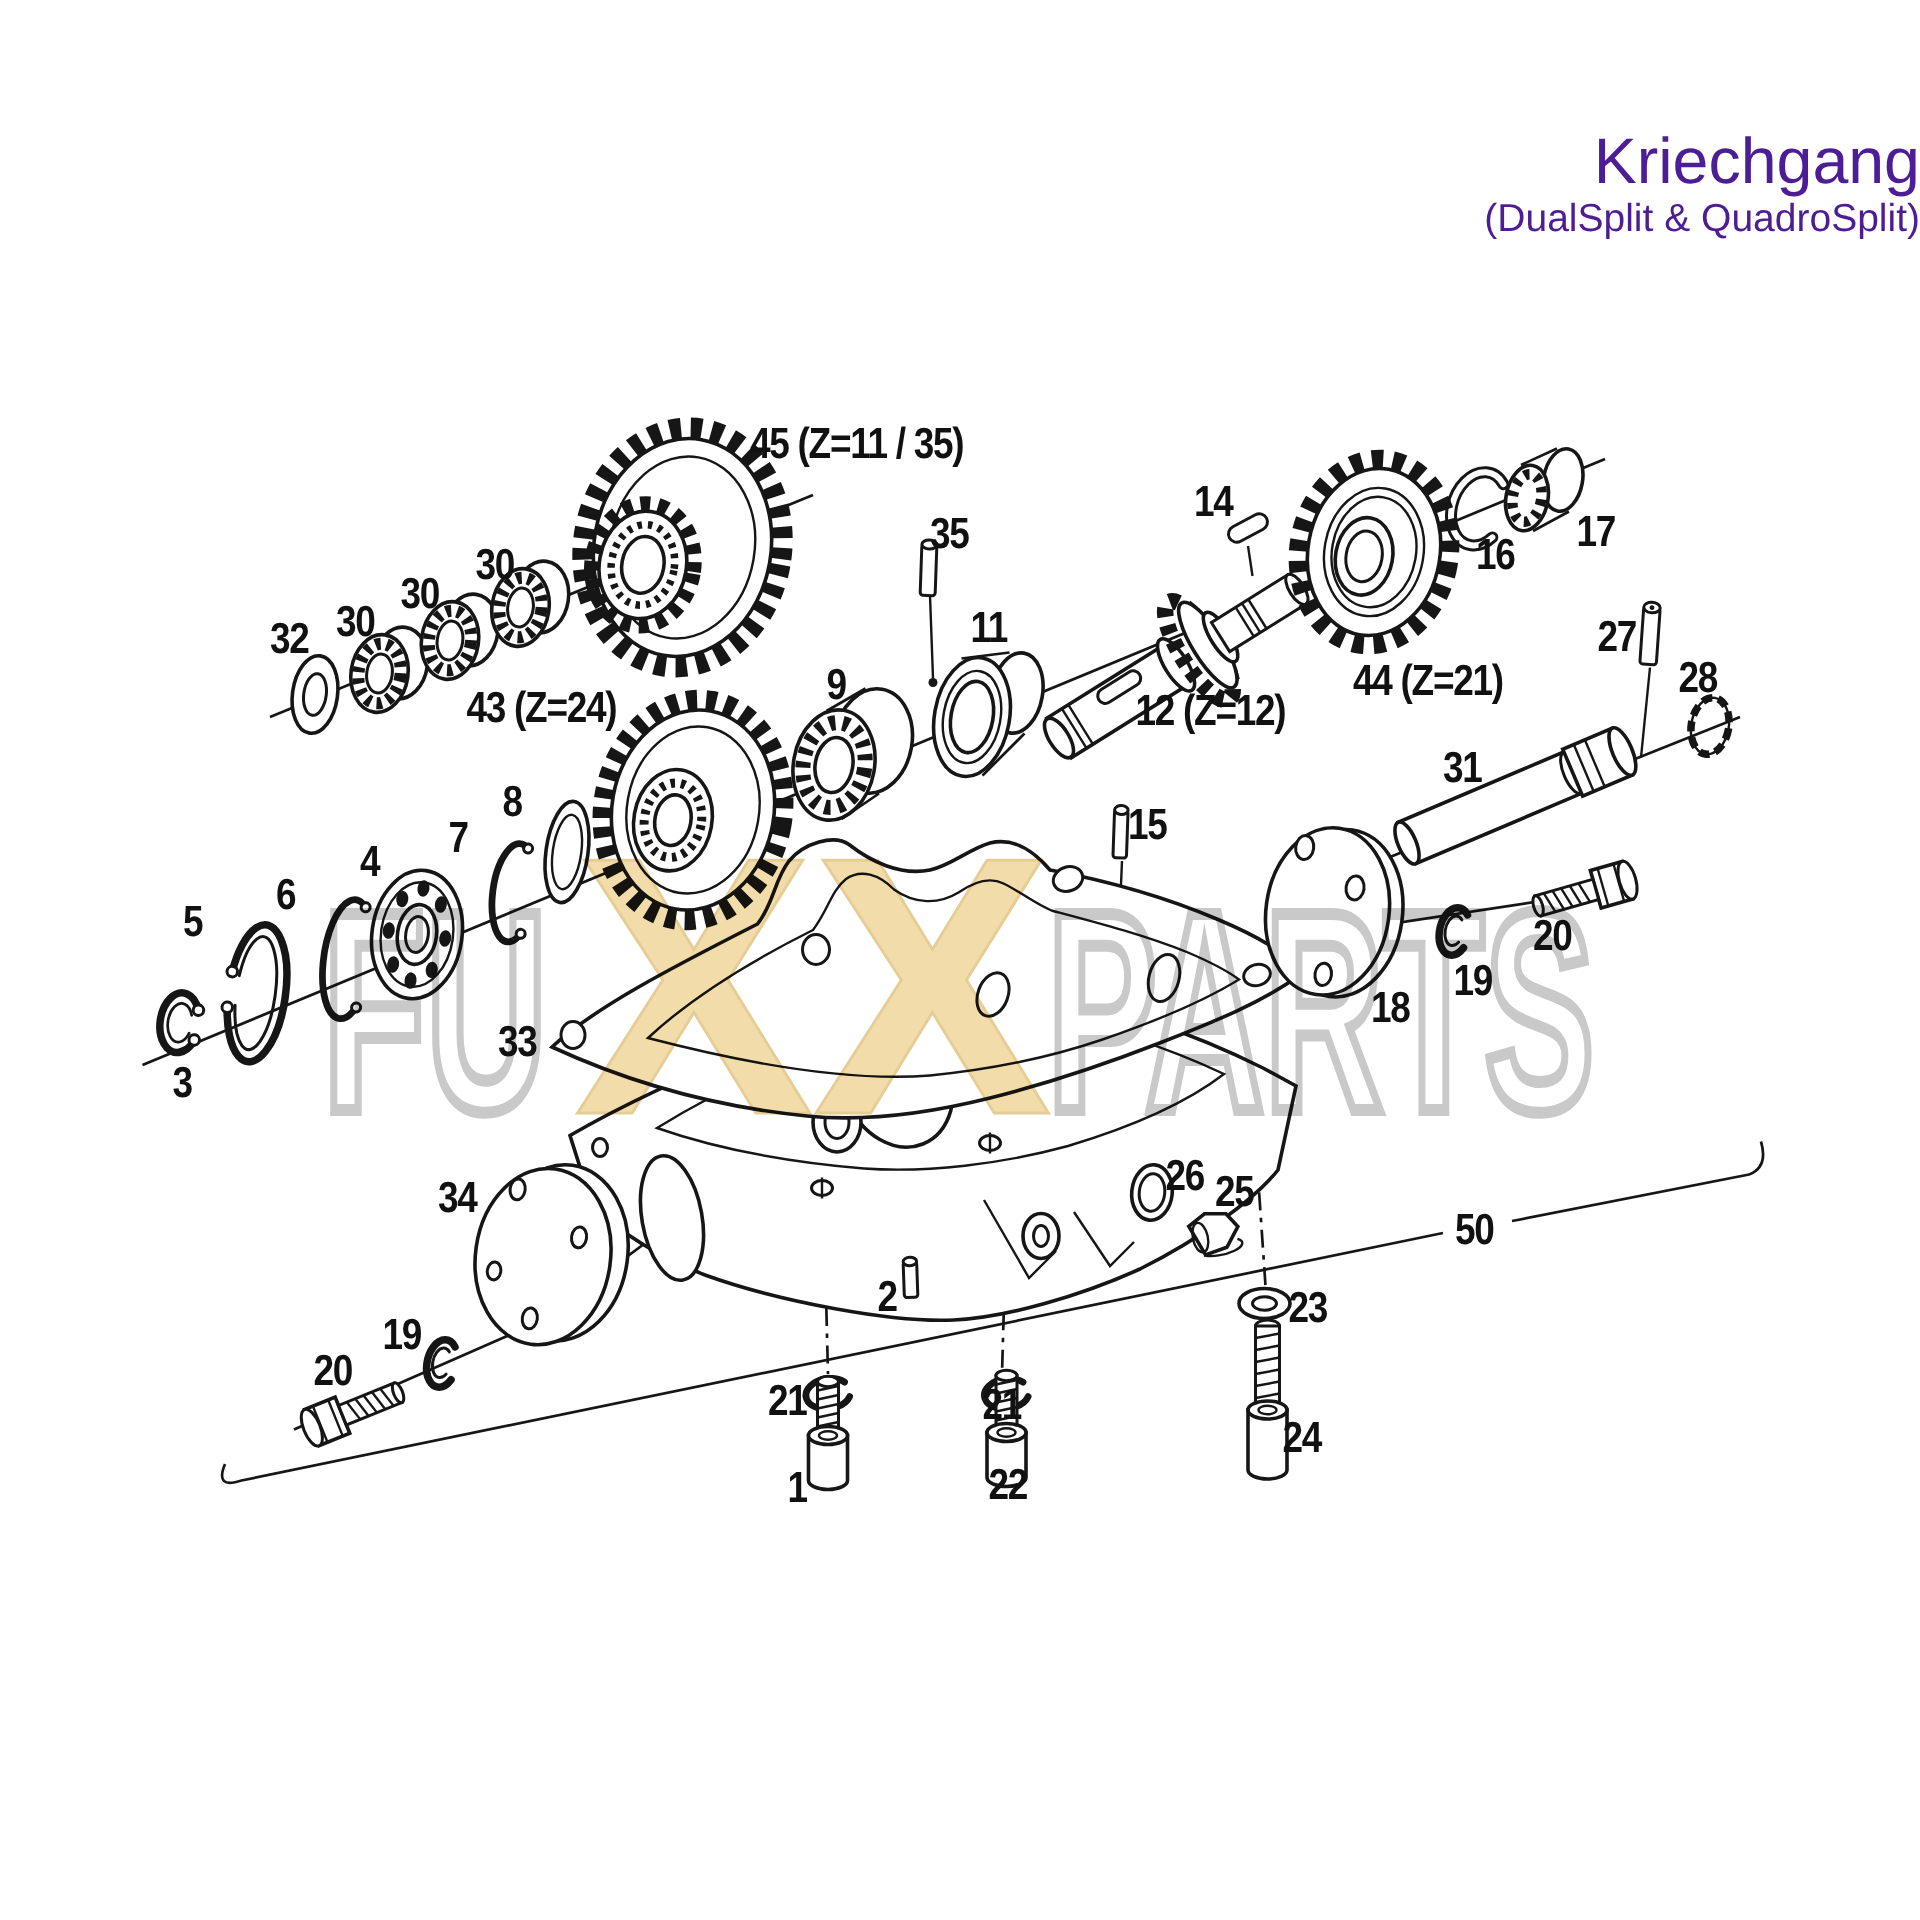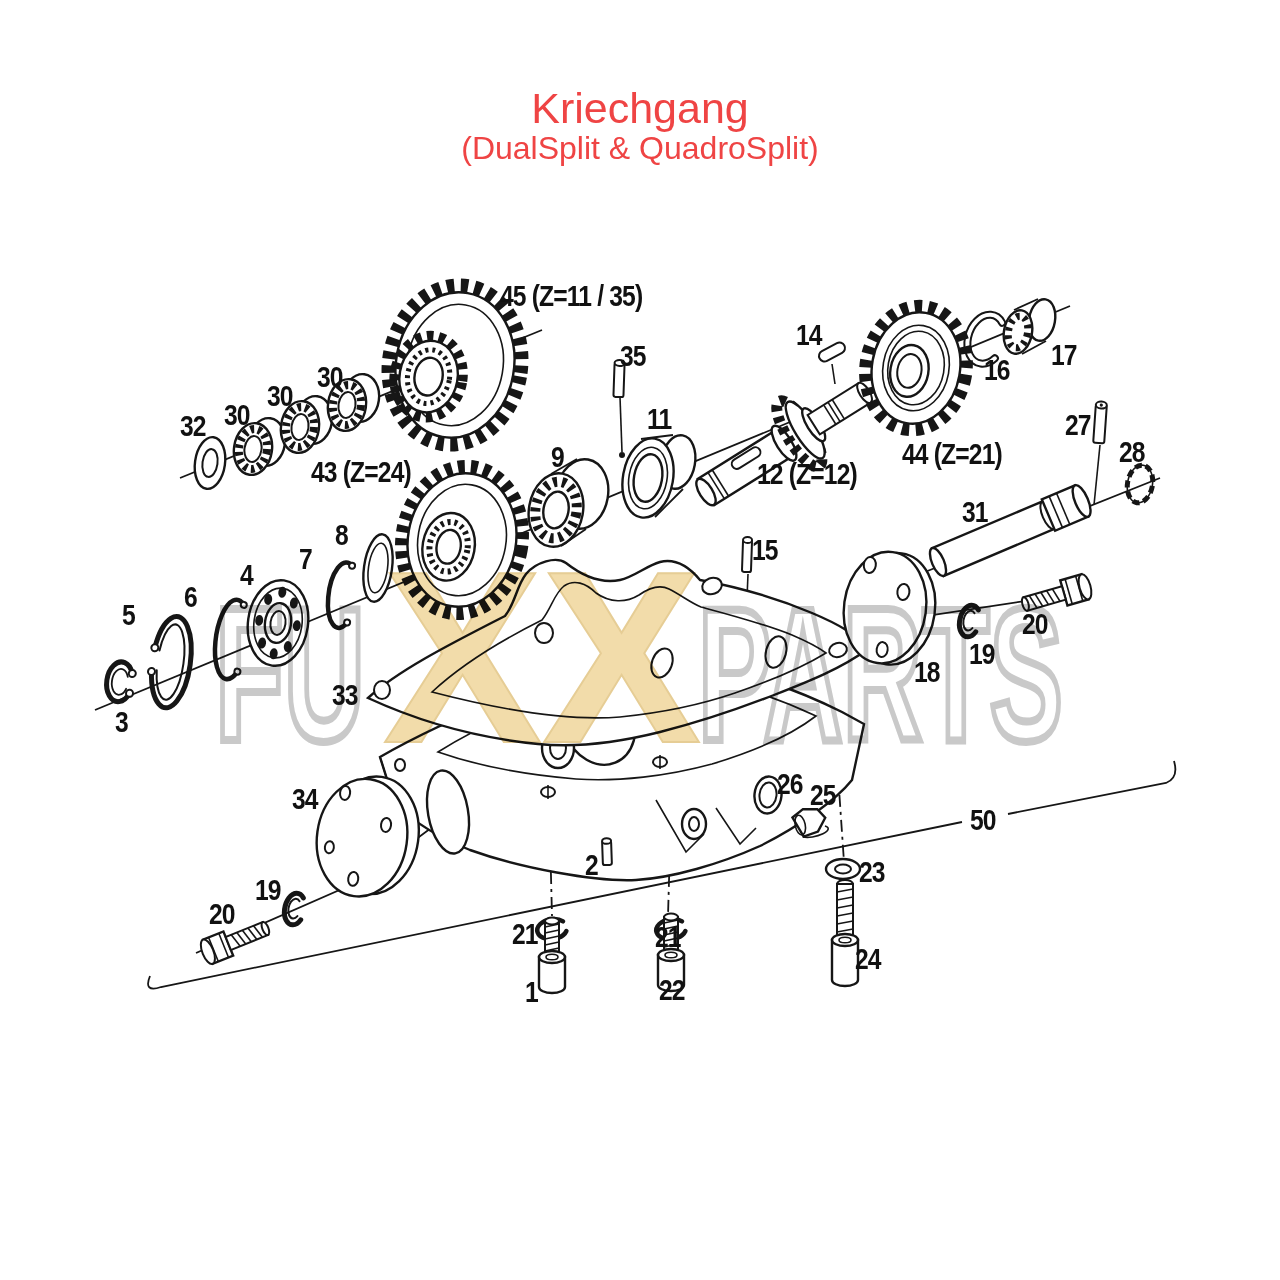--- a/index.html
+++ b/index.html
@@ -1,20 +1,20 @@
 <!DOCTYPE html>
 <html><head>
 <meta charset="utf-8">
 <style>
   html,body{margin:0;padding:0;background:#fff;}
   #stage{position:relative;width:1280px;height:1280px;background:#fff;overflow:hidden;
          font-family:"Liberation Sans",sans-serif;}
-  #titleblock{position:absolute;top:86px;left:0;width:1280px;text-align:center;color:#ef4444;}
+  #titleblock{position:absolute;top:86px;left:0;width:1280px;text-align:right;color:#4c1d95;}
   #titleblock .t1{font-size:43px;line-height:1.05;font-weight:400;letter-spacing:0px;}
-  #titleblock .t2{font-size:32px;line-height:1.1;font-weight:400;}
+  #titleblock .t2{font-size:26px;line-height:1.1;font-weight:400;}
   svg.layer{position:absolute;left:0;top:0;}
   #wm{mix-blend-mode:multiply;}
   .lbl{position:absolute;font-size:29px;font-weight:700;color:#111;white-space:pre;
        transform:scaleX(.85);transform-origin:left top;letter-spacing:-1px;}
   .p{fill:#fff;stroke:#161616;stroke-width:2.4;}
   .pf{fill:#fff;stroke:#161616;stroke-width:2;}
   .ln{fill:none;stroke:#161616;stroke-width:1.8;}
   .thin{fill:none;stroke:#161616;stroke-width:1.6;}
   .teeth{fill:none;stroke:#161616;}
   .dash{fill:none;stroke:#161616;stroke-width:1.8;stroke-dasharray:12 5 3 5;}

